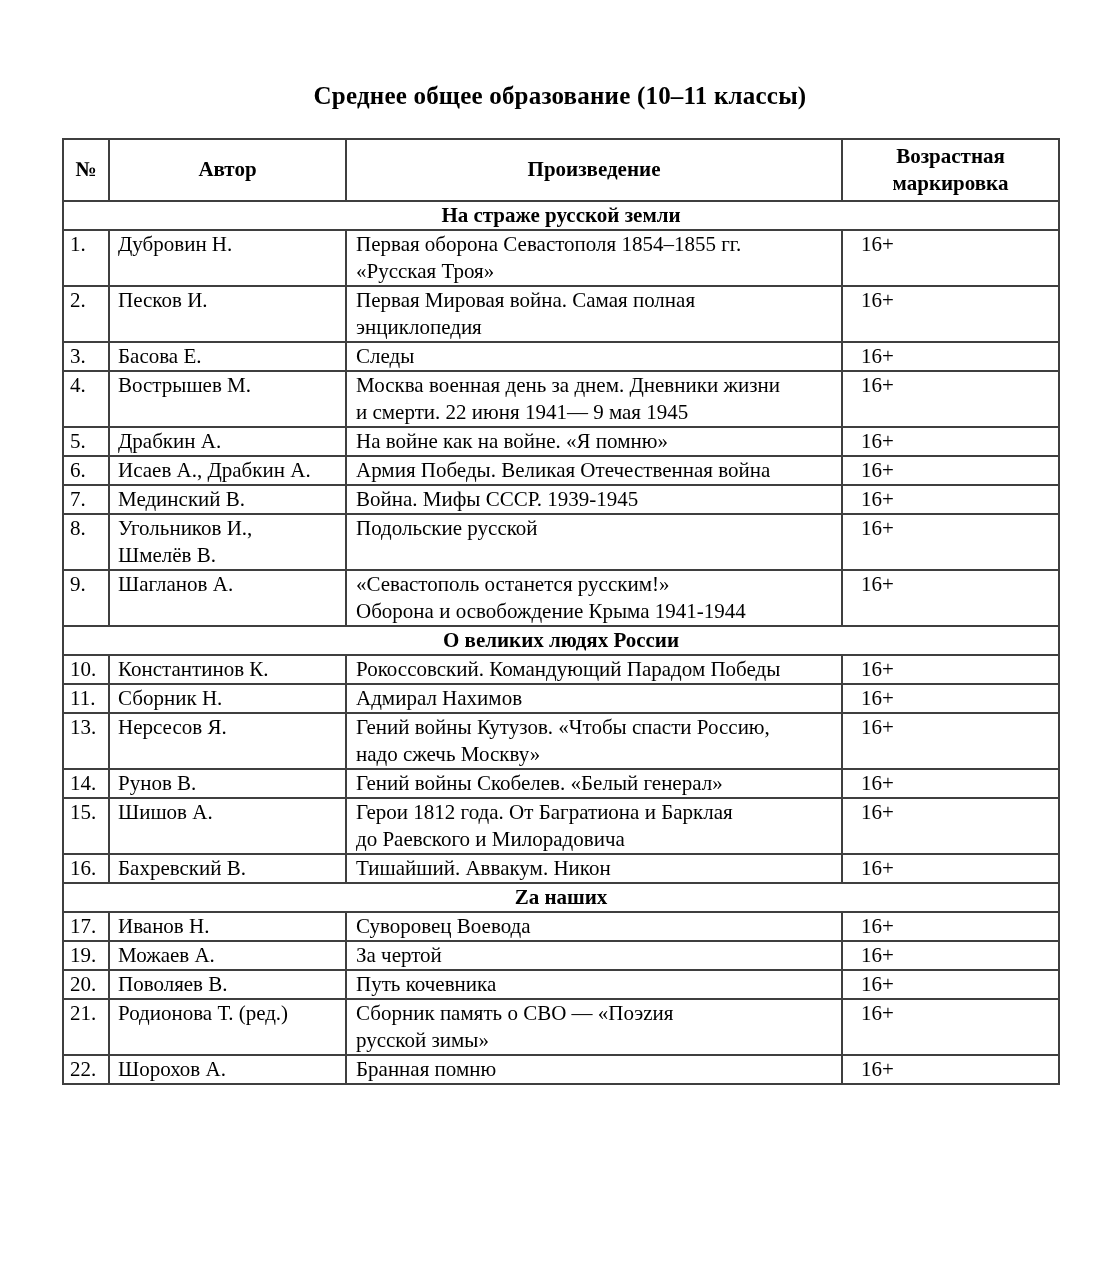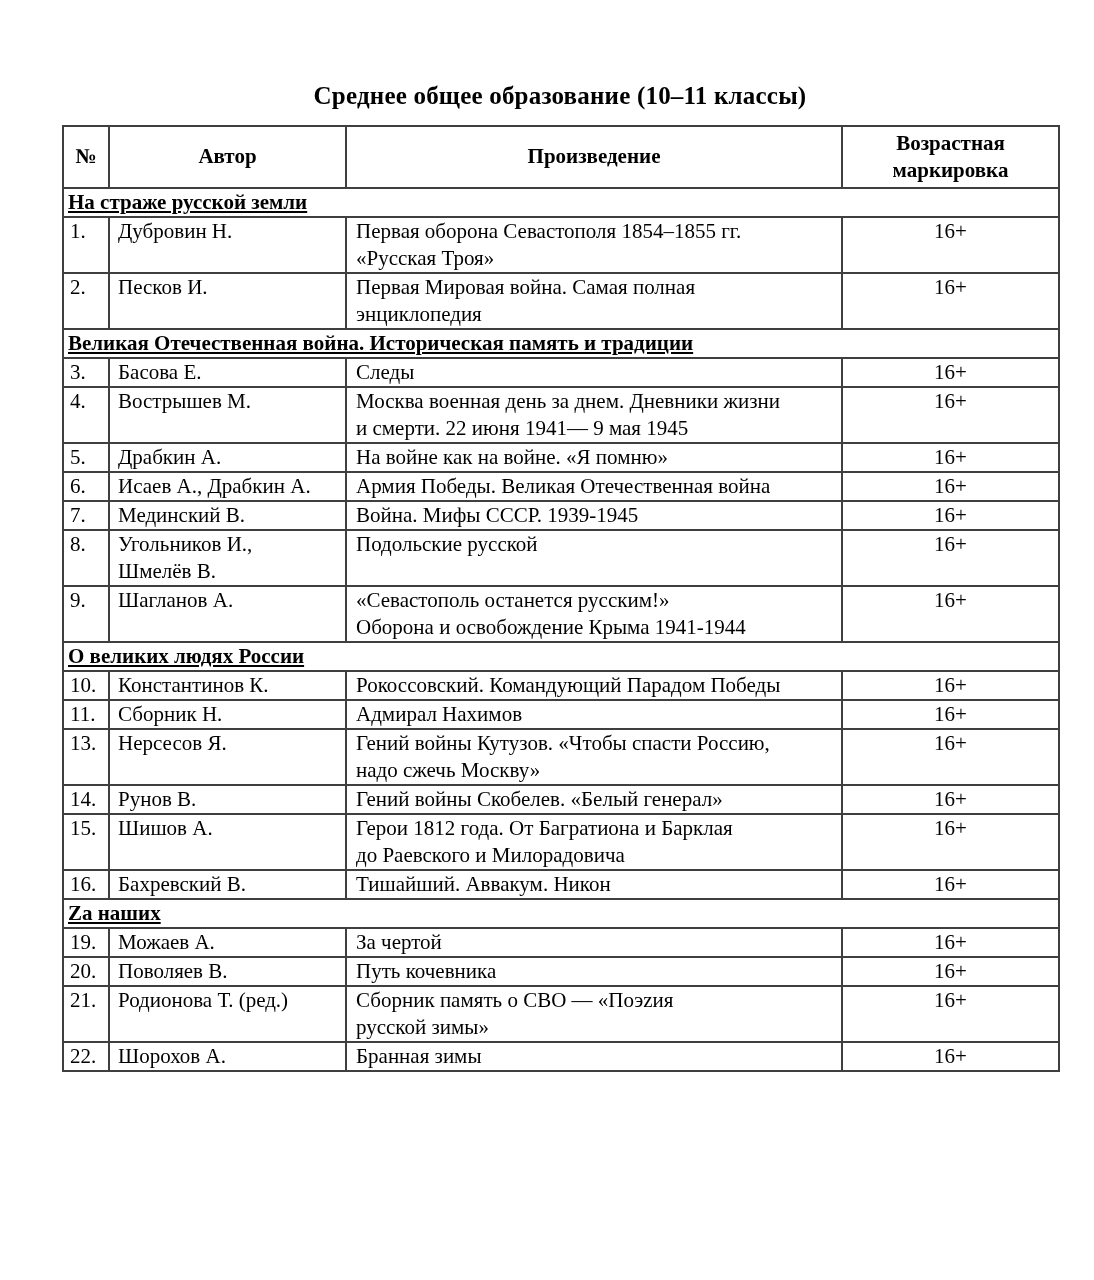--- a/index.html
+++ b/index.html
@@ -19,21 +19,21 @@
     padding: 82px 36px 0 62px;
   }
   .doc {
     width: 996px;
   }
   .page-title {
     font-size: 25px;
     font-weight: bold;
     text-align: center;
     line-height: 1.1;
-    margin: 0 0 15px 0;
+    margin: 0 0 28px 0;
     letter-spacing: 0.2px;
   }
   table.book-table {
     border-collapse: collapse;
     table-layout: fixed;
     width: 996px;
     font-size: 21px;
   }
   table.book-table th,
   table.book-table td {
@@ -64,28 +64,27 @@
     text-align: left;
     padding: 0 4px 0 8px;
     white-space: pre-line;
   }
   td.work-cell {
     text-align: left;
     padding: 0 14px 0 9px;
     white-space: pre-line;
   }
   td.age-cell {
+    padding: 0 18px;
+  }
+  tr.section-row td {
     text-align: center;
-    padding: 0 2px;
-  }
-  tr.section-row td {
     font-weight: bold;
     padding: 0 4px;
     line-height: 27px;
-    text-decoration: underline;
   }
 </style>
 </head>
 <body>
 
 <div class="page">
   <div class="doc">
     <h1 class="page-title">Среднее общее образование (10–11 классы)</h1>
 
     <table class="book-table">
@@ -115,23 +114,20 @@
 «Русская Троя»</td>
             <td class="age-cell">16+</td>
           </tr>
           <tr>
             <td class="num-cell">2.</td>
             <td class="author-cell">Песков И.</td>
             <td class="work-cell">Первая Мировая война. Самая полная
 энциклопедия</td>
             <td class="age-cell">16+</td>
           </tr>
-          <tr class="section-row">
-            <td colspan="4">Великая Отечественная война. Историческая память и традиции</td>
-          </tr>
           <tr>
             <td class="num-cell">3.</td>
             <td class="author-cell">Басова Е.</td>
             <td class="work-cell">Следы</td>
             <td class="age-cell">16+</td>
           </tr>
           <tr>
             <td class="num-cell">4.</td>
             <td class="author-cell">Вострышев М.</td>
             <td class="work-cell">Москва военная день за днем. Дневники жизни
@@ -208,20 +204,26 @@
           <tr>
             <td class="num-cell">16.</td>
             <td class="author-cell">Бахревский В.</td>
             <td class="work-cell">Тишайший. Аввакум. Никон</td>
             <td class="age-cell">16+</td>
           </tr>
           <tr class="section-row">
             <td colspan="4">Zа наших</td>
           </tr>
           <tr>
+            <td class="num-cell">17.</td>
+            <td class="author-cell">Иванов Н.</td>
+            <td class="work-cell">Суворовец Воевода</td>
+            <td class="age-cell">16+</td>
+          </tr>
+          <tr>
             <td class="num-cell">19.</td>
             <td class="author-cell">Можаев А.</td>
             <td class="work-cell">За чертой</td>
             <td class="age-cell">16+</td>
           </tr>
           <tr>
             <td class="num-cell">20.</td>
             <td class="author-cell">Поволяев В.</td>
             <td class="work-cell">Путь кочевника</td>
             <td class="age-cell">16+</td>
@@ -229,19 +231,19 @@
           <tr>
             <td class="num-cell">21.</td>
             <td class="author-cell">Родионова Т. (ред.)</td>
             <td class="work-cell">Сборник память о СВО — «Поэzия
 русской зимы»</td>
             <td class="age-cell">16+</td>
           </tr>
           <tr>
             <td class="num-cell">22.</td>
             <td class="author-cell">Шорохов А.</td>
-            <td class="work-cell">Бранная зимы</td>
+            <td class="work-cell">Бранная помню</td>
             <td class="age-cell">16+</td>
           </tr>
         </tbody>
     </table>
   </div>
 </div>
 
 </body></html>

